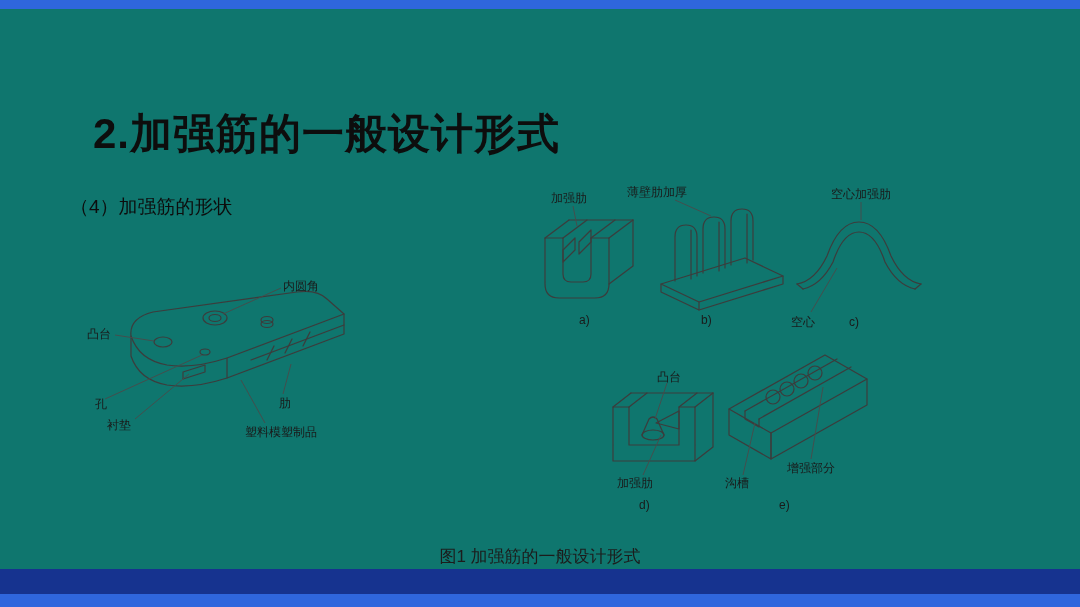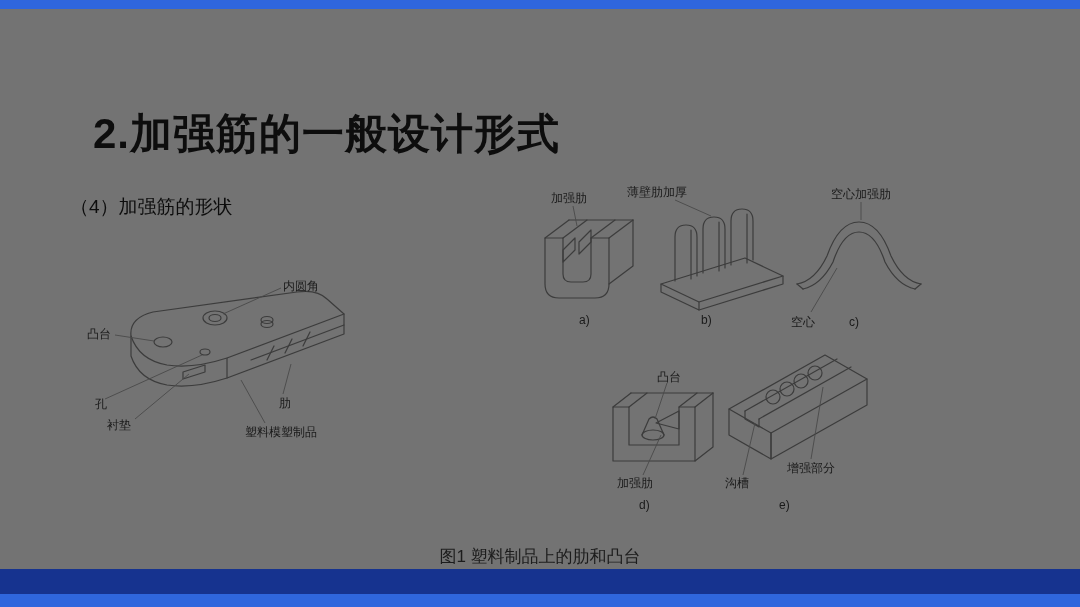--- a/index.html
+++ b/index.html
@@ -1,18 +1,18 @@
 <!DOCTYPE html>
 <html><head>
 <meta charset="utf-8">
 <style>
   * { margin:0; padding:0; box-sizing:border-box; }
   html,body { background:#e9e9e9; }
   body { font-family:"Liberation Sans","DejaVu Sans",sans-serif; }
-  .slide { position:relative; width:1080px; height:607px; background:#737373; overflow:hidden; margin:0 auto; }
+  .slide { position:relative; width:1080px; height:607px; background:#0f766e; overflow:hidden; margin:0 auto; }
   .bar-top { position:absolute; left:0; top:0; width:100%; height:9px; background:#2f66dd; }
   .title { position:absolute; left:93px; top:106px; font-size:42px; font-weight:700; color:#0d0d0d; letter-spacing:1px; white-space:nowrap; }
   .subtitle { position:absolute; left:70px; top:194px; font-size:19px; color:#0d0d0d; white-space:nowrap; }
   .caption { position:absolute; left:0; top:545px; width:100%; text-align:center; font-size:17px; color:#1c1c1c; }
   .bar-bottom-dark { position:absolute; left:0; top:569px; width:100%; height:25px; background:#16338f; }
   .bar-bottom-bright { position:absolute; left:0; top:594px; width:100%; height:13px; background:#2f66dd; }
   .fig { position:absolute; }
   #fig-left { left:55px; top:268px; }
   #fig-right-top { left:515px; top:180px; }
   #fig-right-bottom { left:595px; top:335px; }
@@ -145,18 +145,18 @@
       <path d="M216,124 L228,52"></path>
     </g>
     <text x="62" y="46">凸台</text>
     <text x="22" y="152">加强肋</text>
     <text x="130" y="152">沟槽</text>
     <text x="192" y="137">增强部分</text>
     <text x="44" y="174">d)</text>
     <text x="184" y="174">e)</text>
   </svg>
 
-  <div class="caption">图1 塑料制品上的肋和凸台</div>
+  <div class="caption">图1 加强筋的一般设计形式</div>
 
   <div class="bar-bottom-dark"></div>
   <div class="bar-bottom-bright"></div>
 
 </div>
 
 </body></html>

